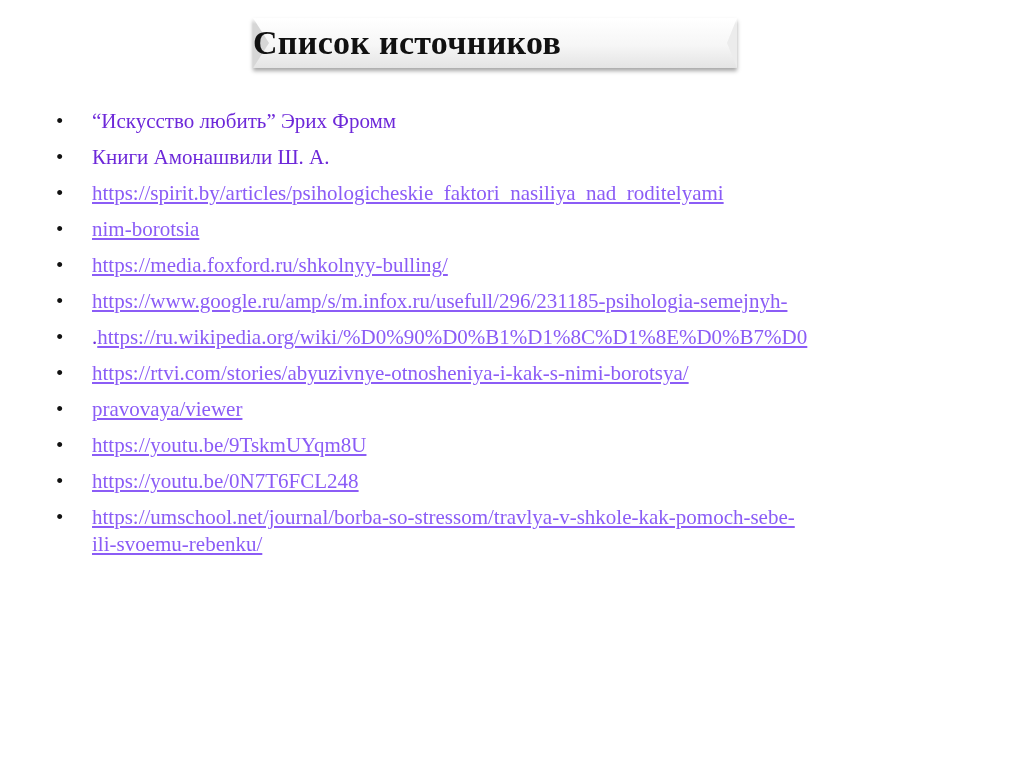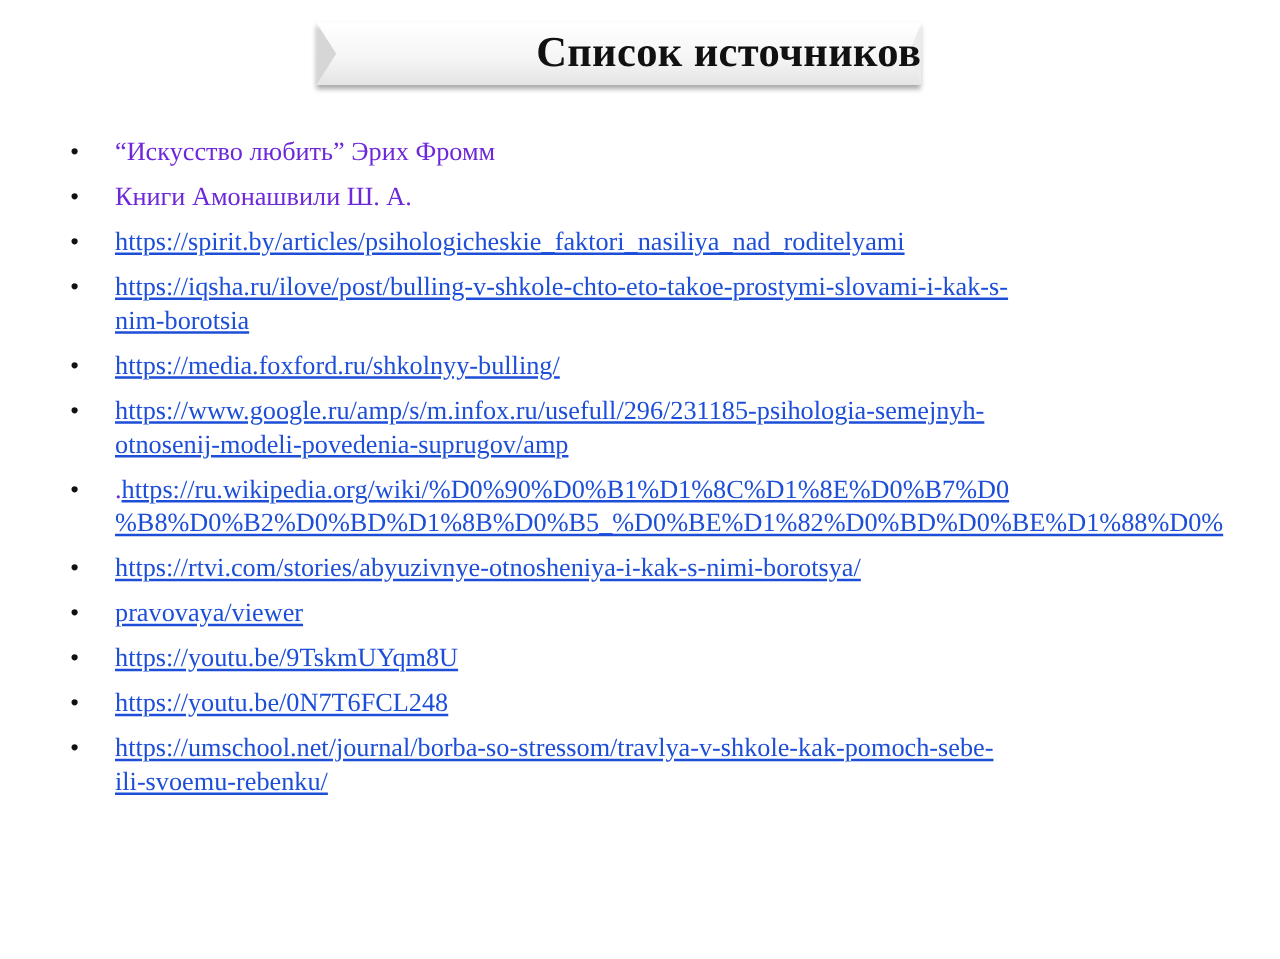--- a/index.html
+++ b/index.html
@@ -4,21 +4,21 @@
   <style>
     html, body { margin: 0; padding: 0; }
     body {
       width: 1024px; height: 767px; background: #ffffff; position: relative; overflow: hidden;
       font-family: "Liberation Serif", "DejaVu Serif", serif;
     }
     .title-box {
       position: absolute; left: 253px; top: 18px; width: 484px; height: 50px;
       background: linear-gradient(180deg, #ffffff 0%, #f6f6f6 55%, #e4e4e4 100%);
       box-shadow: 0 3px 4px rgba(0,0,0,0.35);
-      display: flex; align-items: center; justify-content: flex-end;
+      display: flex; align-items: center; justify-content: flex-start;
     }
     .title-box .bevel-left {
       position: absolute; left: 0; top: 0; width: 0; height: 0;
       border-top: 25px solid transparent; border-bottom: 25px solid transparent;
       border-left: 16px solid #d6d6d6;
     }
     .title-box .bevel-right {
       position: absolute; right: 0; top: 0; width: 0; height: 0;
       border-top: 25px solid transparent; border-bottom: 25px solid transparent;
       border-right: 10px solid #ececec;
@@ -34,21 +34,21 @@
       position: absolute; left: 56px; top: 108px; margin: 0; padding: 0; list-style: none;
       width: 930px;
     }
     .item {
       position: relative; padding-left: 36px; font-size: 21px; line-height: 27px;
       margin-bottom: 9px; color: #111;
     }
     .bullet {
       position: absolute; left: 0; top: 0; font-size: 21px; color: #111;
     }
-    .link { color: #1d4ed8; text-decoration: underline; text-underline-offset: 2px; }
+    .link { color: #8b5cf6; text-decoration: underline; text-underline-offset: 2px; }
     .plain { color: #6d28d9; }
     .line { display: block; white-space: nowrap; }
   </style>
 </head>
 <body>
 
 <div class="title-box">
   <div class="bevel-left"></div>
   <div class="bevel-right"></div>
   <div class="bevel-top"></div>
@@ -63,36 +63,33 @@
   <li class="item">
     <span class="bullet">•</span>
     <span class="plain line">Книги  Амонашвили Ш. А.</span>
   </li>
   <li class="item">
     <span class="bullet">•</span>
     <a class="link line">https://spirit.by/articles/psihologicheskie_faktori_nasiliya_nad_roditelyami</a>
   </li>
   <li class="item">
     <span class="bullet">•</span>
-    <a class="link line">https://iqsha.ru/ilove/post/bulling-v-shkole-chto-eto-takoe-prostymi-slovami-i-kak-s-</a>
     <a class="link line">nim-borotsia</a>
   </li>
   <li class="item">
     <span class="bullet">•</span>
     <a class="link line">https://media.foxford.ru/shkolnyy-bulling/</a>
   </li>
   <li class="item">
     <span class="bullet">•</span>
     <a class="link line">https://www.google.ru/amp/s/m.infox.ru/usefull/296/231185-psihologia-semejnyh-</a>
-    <a class="link line">otnosenij-modeli-povedenia-suprugov/amp</a>
   </li>
   <li class="item">
     <span class="bullet">•</span>
     <span class="line"><span class="plain">.</span><a class="link">https://ru.wikipedia.org/wiki/%D0%90%D0%B1%D1%8C%D1%8E%D0%B7%D0</a></span>
-    <a class="link line">%B8%D0%B2%D0%BD%D1%8B%D0%B5_%D0%BE%D1%82%D0%BD%D0%BE%D1%88%D0%</a>
   </li>
   <li class="item">
     <span class="bullet">•</span>
     <a class="link line">https://rtvi.com/stories/abyuzivnye-otnosheniya-i-kak-s-nimi-borotsya/</a>
   </li>
   <li class="item">
     <span class="bullet">•</span>
     <a class="link line">pravovaya/viewer</a>
   </li>
   <li class="item">

